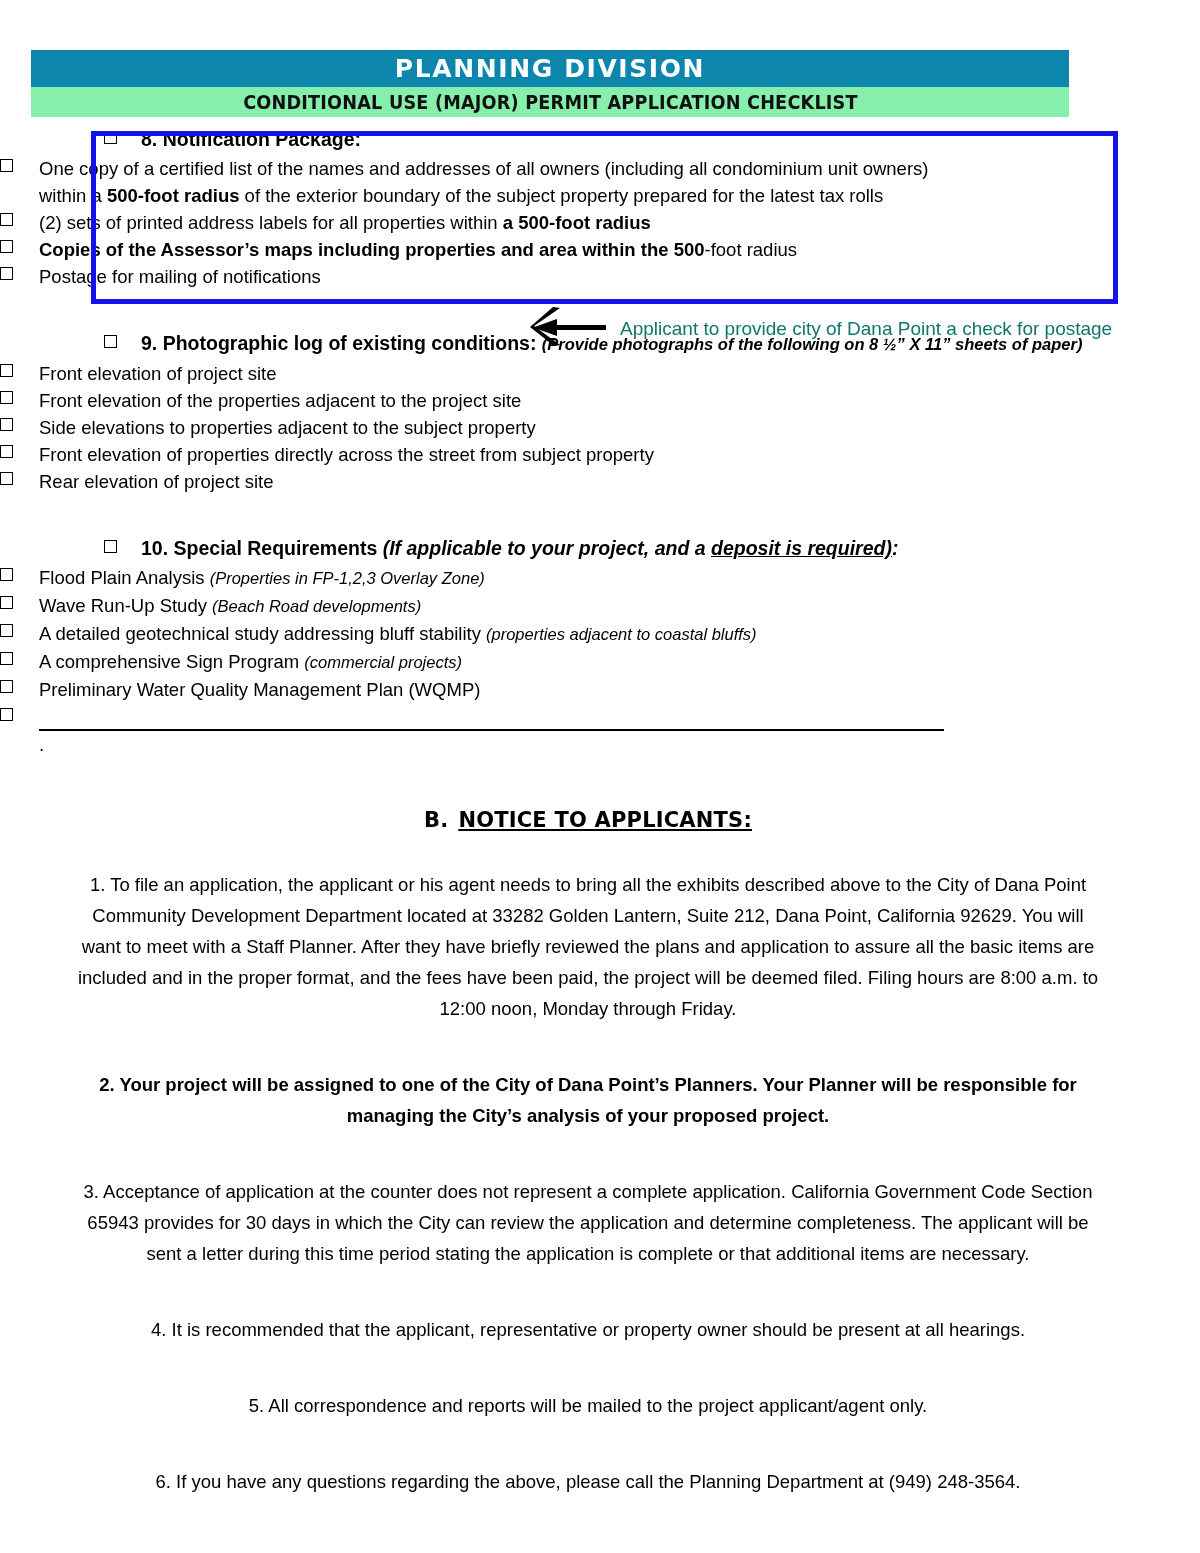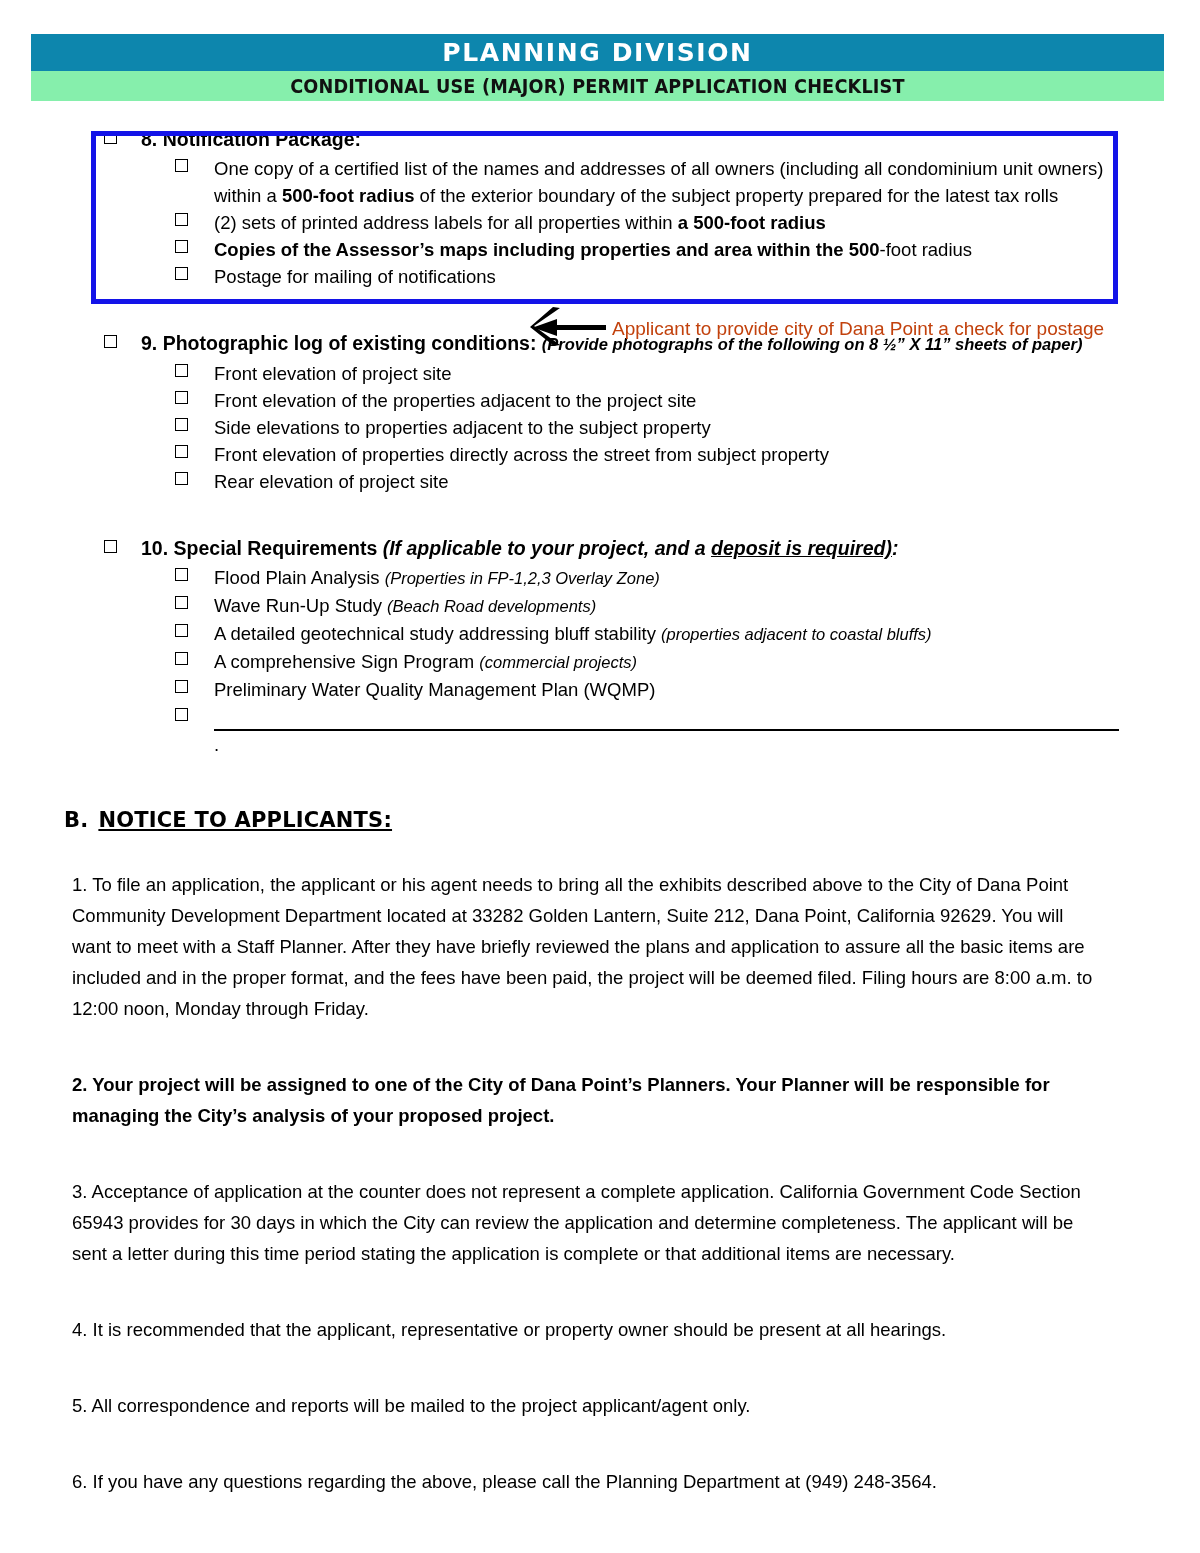--- a/index.html
+++ b/index.html
@@ -13,22 +13,22 @@
     position: relative;
     font-family: "Liberation Sans", sans-serif;
     color: #000000;
     overflow: hidden;
   }
 
   
   #header-banner {
     position: absolute;
     left: 31px;
-    top: 34px;
-    width: 1133px;
+    top: 50px;
+    width: 1038px;
   }
   .band-blue {
     background: #0D86AD;
     height: 37px;
     display: flex;
     align-items: center;
     justify-content: center;
   }
   .band-blue span {
     color: #ffffff;
@@ -89,21 +89,20 @@
   .lvl1 .chk { margin-top: 7px; }
   .lvl1 .txt {
     margin-left: 24px;
     font-size: 19.5px;
     font-weight: bold;
     line-height: 27px;
   }
 
   
   .lvl2 {
-    padding-left: 175px;
     margin-bottom: 0px;
   }
   .lvl2 .chk { margin-top: 6px; }
   .lvl2 .txt {
     margin-left: 26px;
     font-size: 18.5px;
     line-height: 27px;
     max-width: 895px;
   }
 
@@ -143,30 +142,31 @@
     top: 306px;
     display: flex;
     align-items: center;
   }
   #arrow-annotation .arrow-svg {
     display: block;
   }
   #arrow-annotation .annot-text {
     font-family: "Liberation Sans", sans-serif;
     font-size: 19px;
-    color: #c2410c;
+    color: #0f766e;
     white-space: nowrap;
-    margin-left: 6px;
+    margin-left: 14px;
     position: relative;
     top: 2px;
   }
 
   
   #section-b {
     padding-left: 64px;
+    text-align: center;
   }
   #section-b .b-head {
     font-family: "DejaVu Sans", sans-serif;
     font-size: 21px;
     font-weight: bold;
     letter-spacing: 0.2px;
   }
   #section-b .b-head .b-letter { margin-right: 10px; }
   #section-b .b-head .b-title { text-decoration: underline; }
 

